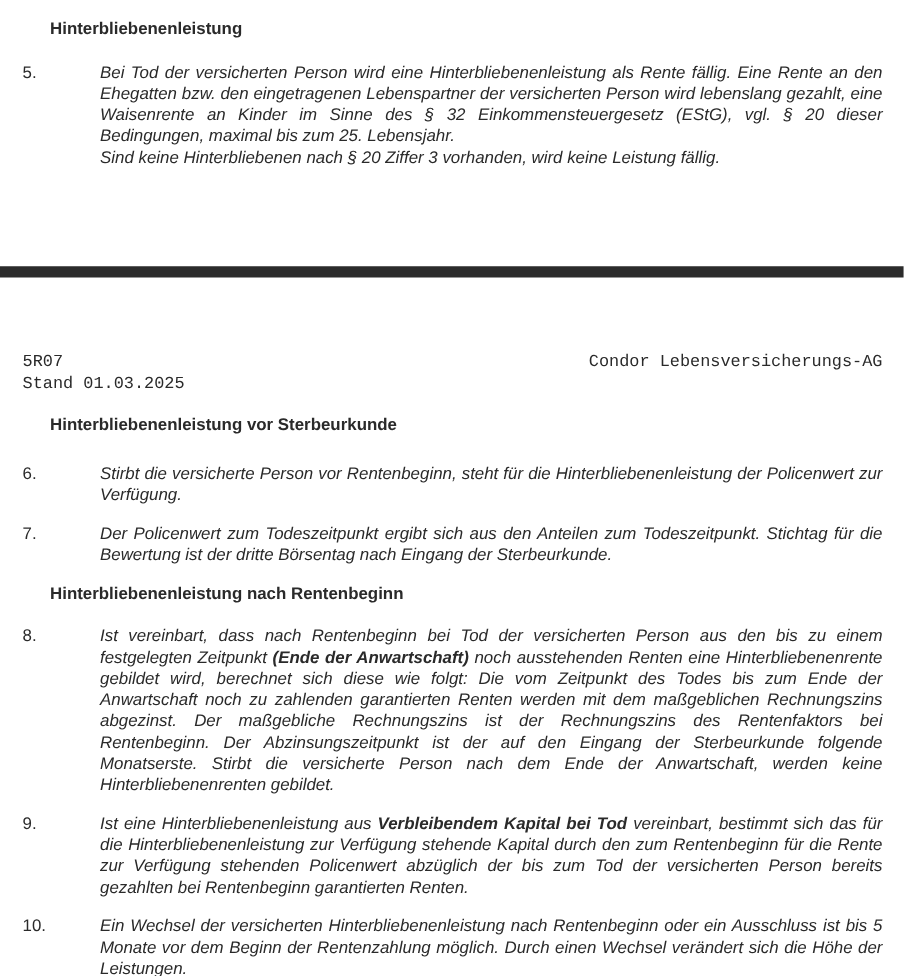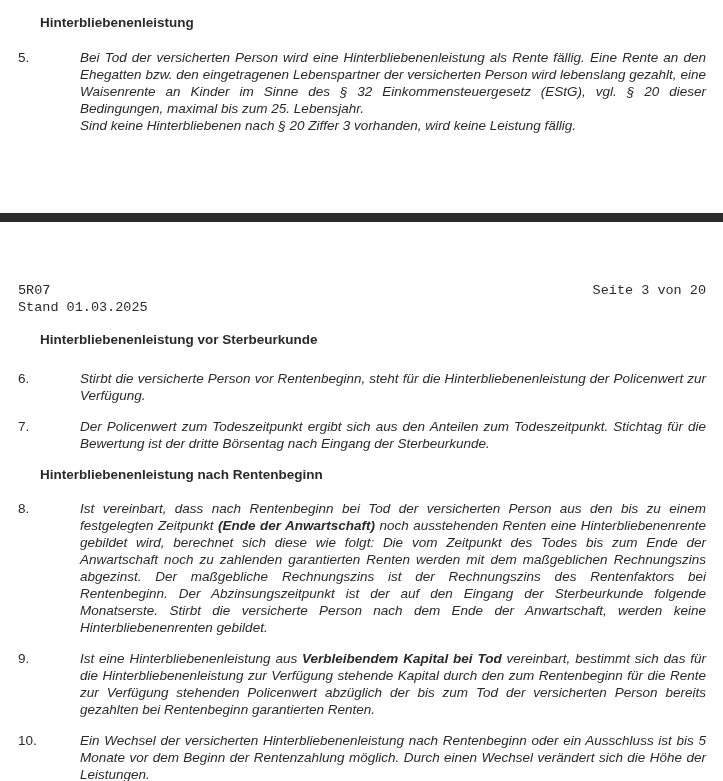--- a/index.html
+++ b/index.html
@@ -72,21 +72,21 @@
     </div>
 
   <div id="page-break-bar" style="background: rgb(43, 43, 43);"></div>
 
   <div id="page-header">
     <div class="ph-left">
       <div>5R07</div>
       <div>Stand 01.03.2025</div>
     </div>
     <div class="ph-right">
-      <div>Seite 3 von 20</div>
+      <div>Condor Lebensversicherungs-AG</div>
     </div>
   </div>
 
   <div id="heading-vor" class="heading">Hinterbliebenenleistung vor Sterbeurkunde</div>
 
   <div id="items-vor" class="clause-list">
       <div class="clause">
         <div class="clause-num">6.</div>
         <div class="clause-body">
           <p><span>Stirbt die versicherte Person vor Rentenbeginn, steht für die Hinterbliebenenleistung der Policenwert zur Verfügung.</span></p>

